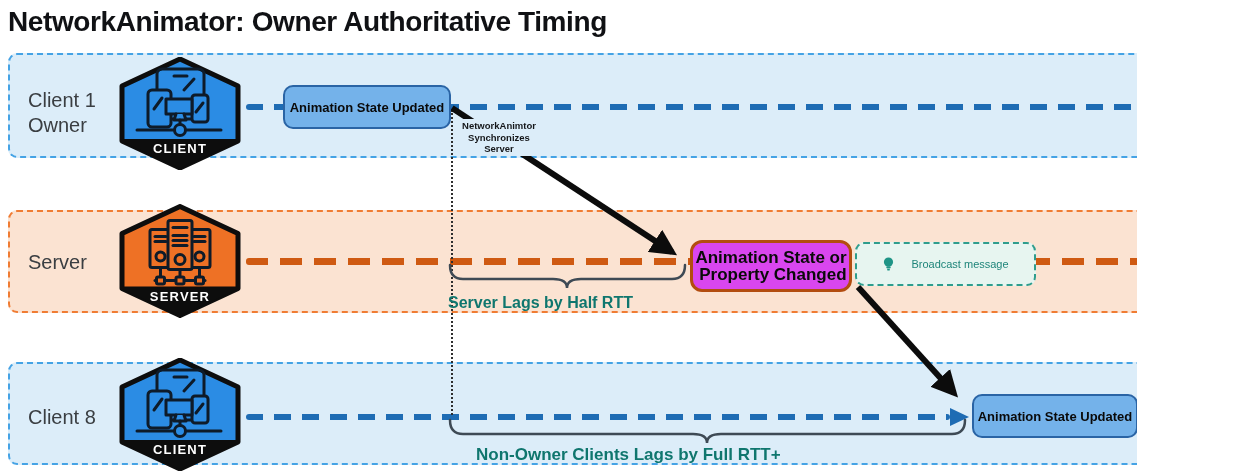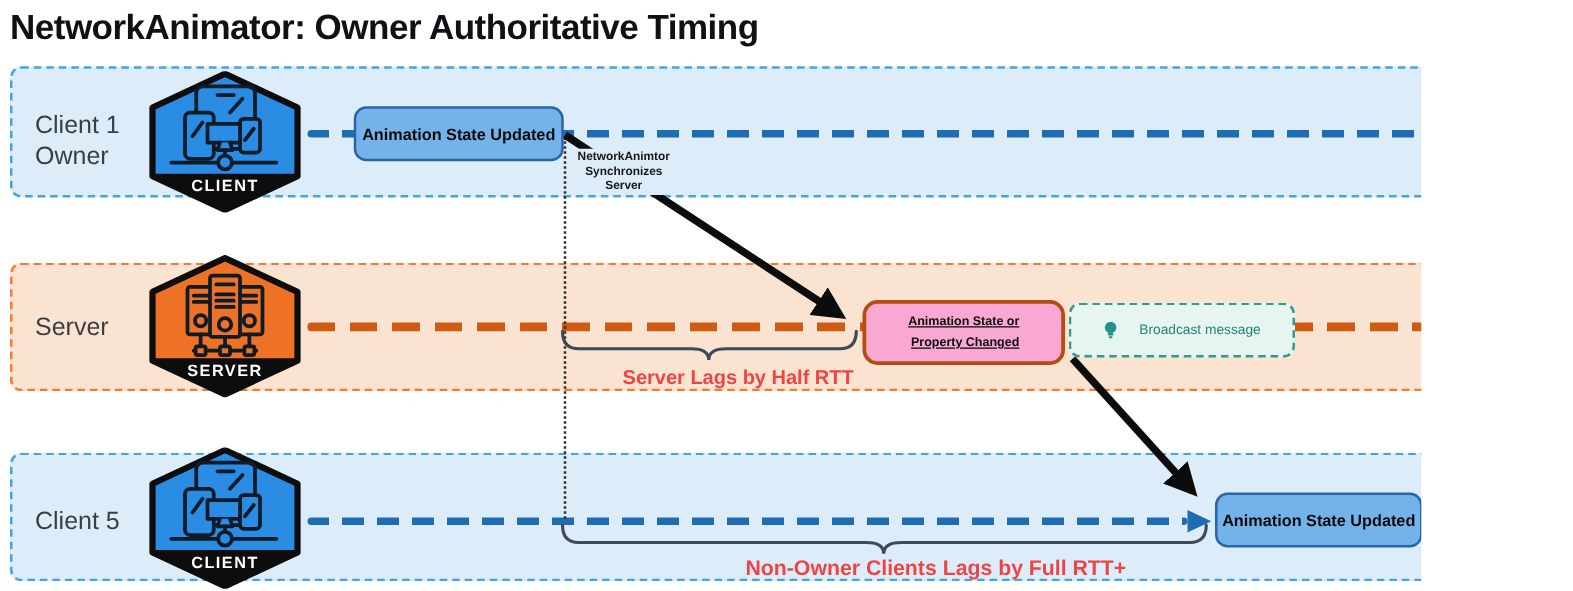--- a/index.html
+++ b/index.html
@@ -43,38 +43,38 @@
   
   #vline{left:451px;top:110px;height:305px;width:0;border-left:2px dotted #2e2e2e;z-index:2;}
 
   
   #overlay{left:0;top:0;z-index:3;pointer-events:none;}
 
   
   .event-box{display:flex;align-items:center;justify-content:center;text-align:right;
              font-weight:700;color:#0a0a0a;z-index:5;box-sizing:border-box;}
   .event-box.blue{background:#74b2ea;border:2.5px solid #2a64a5;border-radius:10px;font-size:13px;}
-  .event-box.orangebx{background:#f9a8d4;border:3px solid #b34d10;border-radius:12px;font-size:10px;line-height:17px;text-decoration:underline;}
+  .event-box.orangebx{background:#d946ef;border:3px solid #b34d10;border-radius:12px;font-size:17px;line-height:17px;}
   #box-c1{left:283px;top:85px;width:168px;height:44px;}
   #box-sv{left:690px;top:240px;width:162px;height:52px;}
   #box-c2{left:972px;top:394px;width:166px;height:44px;}
 
   
   #sync-note{left:458px;top:119px;width:82px;text-align:center;font-size:9.5px;font-weight:700;
              line-height:11.5px;color:#15171a;background:#dcedf9;z-index:4;padding:1px 0;}
 
   
   #broadcast{left:855px;top:242px;width:181px;height:44px;background:#e7f5f0;border:2px dashed #2e9d8d;
              border-radius:9px;z-index:5;display:flex;flex-direction:column;align-items:center;
              justify-content:center;color:#1f857a;font-size:11px;line-height:14.5px;box-sizing:border-box;white-space:nowrap;}
   #broadcast .l1{display:flex;align-items:center;gap:16px;}
   #broadcast u{text-underline-offset:1px;}
 
   
-  .brace-label{font-weight:700;color:#ef4444;text-align:right;z-index:5;}
+  .brace-label{font-weight:700;color:#0f766e;text-align:left;z-index:5;}
   #lag-server{left:448px;top:294px;width:235px;font-size:16px;}
   #lag-client{left:476px;top:445px;width:425px;font-size:17px;}
 
   
   .hex{z-index:5;}
   #hex-c1{left:117px;top:57px;}
   #hex-sv{left:117px;top:204px;}
   #hex-c2{left:117px;top:358px;}
 </style>
 </head>
@@ -86,21 +86,21 @@
 
   <div id="lane-client1" class="abs lane blue"></div>
   <div id="lane-server" class="abs lane orange"></div>
   <div id="lane-client2" class="abs lane blue"></div>
 
   <div id="label-client1" class="abs lane-label">
     <div>Client 1</div>
     <div>Owner</div>
   </div>
   <div id="label-server" class="abs lane-label">Server</div>
-  <div id="label-client2" class="abs lane-label">Client 5</div>
+  <div id="label-client2" class="abs lane-label">Client 8</div>
 
   <div id="tl-c1" class="abs tl blue"></div>
   <div id="tl-sv" class="abs tl orange"></div>
   <div id="tl-c2a" class="abs tl blue"></div>
   <div id="tl-c2b" class="abs tl blue"></div>
   <div id="tla-c1" class="abs tl-arrow blue"></div>
   <div id="tla-sv" class="abs tl-arrow orange"></div>
   <div id="tla-c2mid" class="abs tl-arrow blue"></div>
   <div id="tla-c2end" class="abs tl-arrow blue"></div>
 

